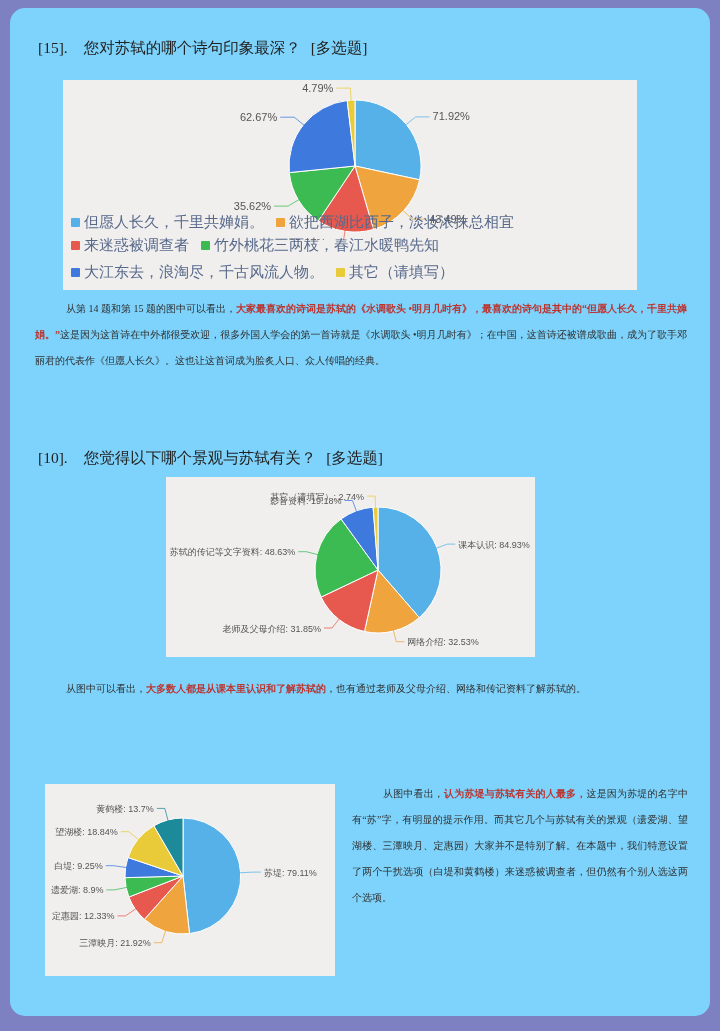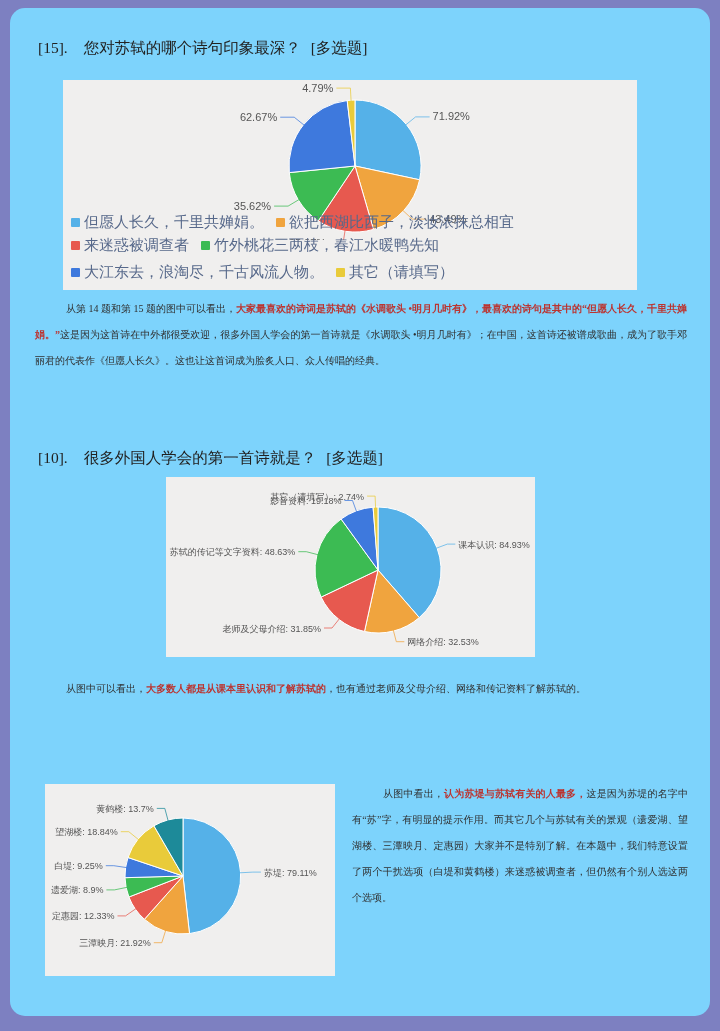--- a/index.html
+++ b/index.html
@@ -76,21 +76,21 @@
           <div class="legend-item">
             <span class="legend-swatch" style="background: rgb(233, 203, 58);"></span>
             <span>其它（请填写）</span>
           </div>
         </div>
     </div>
 
     <p class="para" style="left:25px;top:288px;width:652px;"><span>从第 14 题和第 15 题的图中可以看出，</span><span class="hl">大家最喜欢的诗词是苏轼的《水调歌头 •明月几时有》，最喜欢的诗句是其中的“但愿人长久，千里共婵娟。”</span><span>这是因为这首诗在中外都很受欢迎，很多外国人学会的第一首诗就是《水调歌头 •明月几时有》；在中国，这首诗还被谱成歌曲，成为了歌手邓丽君的代表作《但愿人长久》。这也让这首词成为脍炙人口、众人传唱的经典。</span></p>
 
     <div class="qheader" style="left:28px;top:440px;">
-      <span class="qnum">[10].</span><span>很多外国人学会的第一首诗就是？</span><span class="qtag">[多选题]</span>
+      <span class="qnum">[10].</span><span>您觉得以下哪个景观与苏轼有关？</span><span class="qtag">[多选题]</span>
     </div>
 
     <div class="chartbox" style="left:156px;top:469px;width:369px;height:180px;">
       <svg width="369" height="180" viewBox="0 0 369 180">
           <path d="M212,93 L212.0,30.0 A63,63 0 0 1 253.3,140.6 Z" fill="#55b1e8" stroke="#ffffff" stroke-width="1"></path>
           <polyline points="270.1,71.3 281.3,67.1 289.3,67.1" fill="none" stroke="#55b1e8" stroke-opacity="0.75"></polyline>
           <text x="292.3" y="70.6" text-anchor="start" font-size="9" fill="#555555">课本认识: 84.93%</text>
           <path d="M212,93 L253.3,140.6 A63,63 0 0 1 198.5,154.5 Z" fill="#f0a43e" stroke="#ffffff" stroke-width="1"></path>
           <polyline points="227.3,153.1 230.3,164.7 238.3,164.7" fill="none" stroke="#f0a43e" stroke-opacity="0.75"></polyline>
           <text x="241.3" y="168.2" text-anchor="start" font-size="9" fill="#555555">网络介绍: 32.53%</text>

